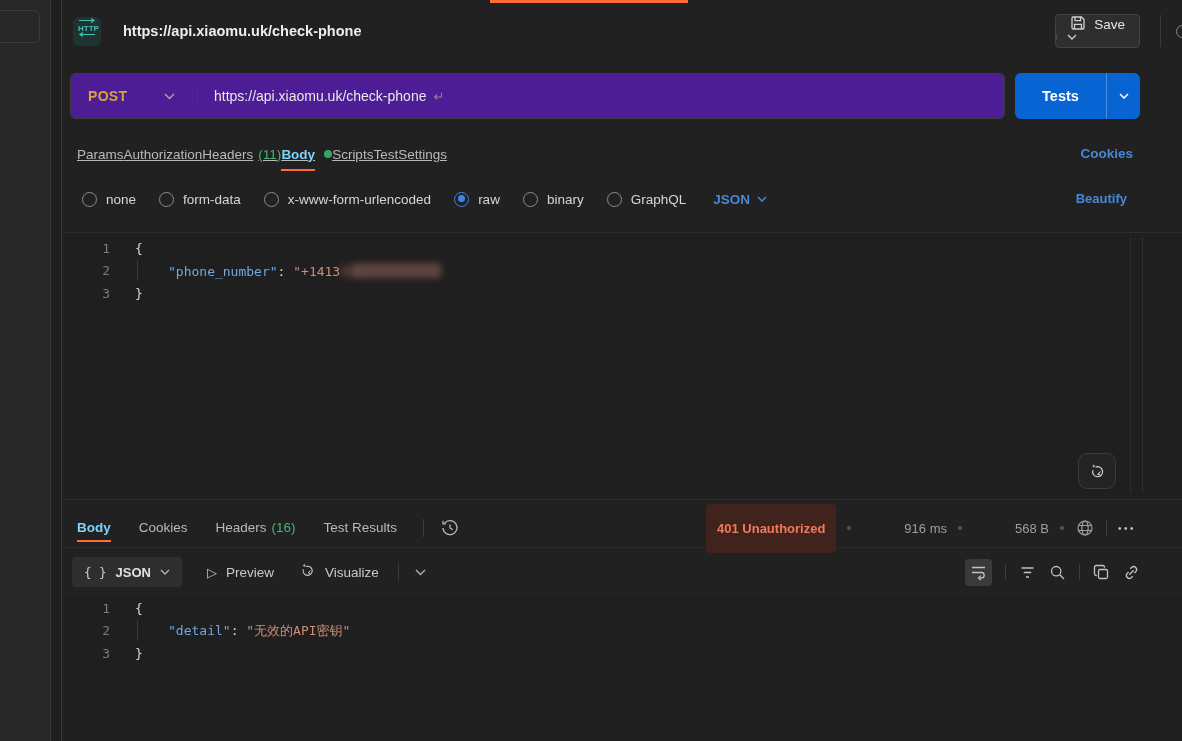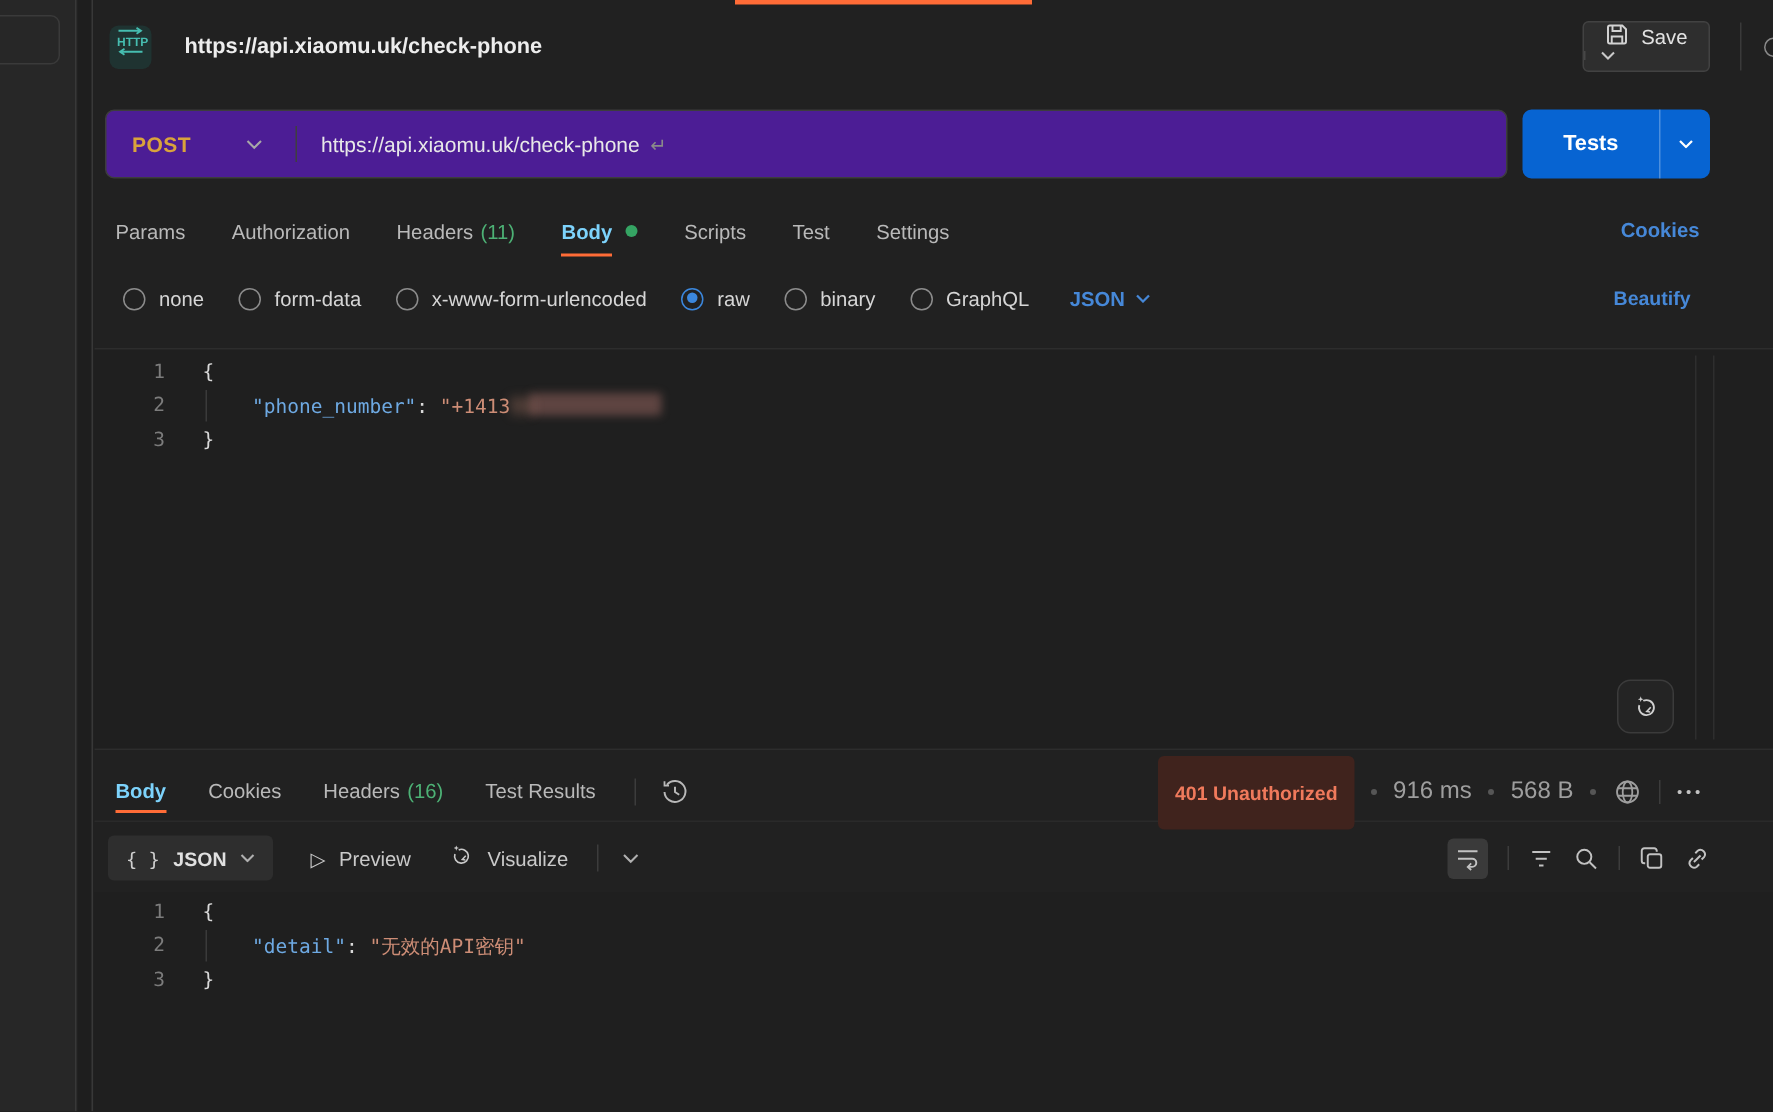--- a/index.html
+++ b/index.html
@@ -32,21 +32,21 @@
   .method { padding-left:17px; width:93px; font-size:14px; font-weight:700; letter-spacing:.3px; color:#d9a33c; }
   .method-chevron { color:#a8a8a8; display:flex; }
   .url-vdiv { width:1px; height:24px; background:#3f3f3f; margin-left:22px; }
   .url-text { margin-left:16px; font-size:14px; color:#e8e8e8; }
   .enter-hint { margin-left:7px; color:#8a8a8a; font-size:13px; }
   .send-btn { position:absolute; left:1015px; top:73px; width:125px; height:46px; background:#0764d2; border-radius:6px; display:flex; color:#fff; }
   .send-main { flex:1; display:flex; align-items:center; justify-content:center; font-size:14.5px; font-weight:700; }
   .send-split { width:34px; border-left:1px solid rgba(255,255,255,.28); display:flex; align-items:center; justify-content:center; }
 
   
-  .req-tabs { position:absolute; left:77px; top:135px; height:38px; display:flex; align-items:center; gap:31px; font-size:13.5px; color:#b9b9b9; }
+  .req-tabs { position:absolute; left:77px; top:135px; height:38px; display:flex; align-items:center; font-size:13.5px; color:#b9b9b9;text-decoration:underline; }
   .tab { display:flex; align-items:center; cursor:default; }
   .tab .count { color:#4db175; margin-left:5px; }
   .tab.active { color:#7dd3fc; font-weight:600; }
   .tab.active .tab-label { position:relative; }
   .tab.active .tab-label::after { content:""; position:absolute; left:0; right:0; bottom:-9px; height:2px; background:#ff6c37; }
   .tab-dot { width:8px; height:8px; border-radius:50%; background:#35a463; margin-left:9px; }
   .cookies-link { position:absolute; right:49px; top:135px; line-height:38px; font-size:13.5px; font-weight:600; color:#4688d8; }
 
   
   .body-type-row { position:absolute; left:82px; top:184px; height:30px; display:flex; align-items:center; gap:23px; font-size:13.5px; color:#d6d6d6; }
@@ -80,21 +80,21 @@
 
   
   .res-header { position:absolute; left:63px; right:0; top:508px; height:40px; display:flex; align-items:center; border-bottom:1px solid #2a2a2a; }
   .res-tabs { display:flex; align-items:center; gap:28px; margin-left:14px; font-size:13.5px; color:#b9b9b9; }
   .res-tabs .tab.active .tab-label::after { bottom:-7px; }
   .res-vdiv { width:1px; height:18px; background:#3c3c3c; margin-left:26px; }
   .history-btn { margin-left:16px; color:#b9b9b9; display:flex; }
   .status-group { position:absolute; right:46px; top:0; height:40px; display:flex; align-items:center; gap:11px; }
   .status-badge { background:#40231d; color:#f07a5c; font-size:13px; font-weight:600; padding:17px 11px; border-radius:4px; }
   .sep-dot { width:4px; height:4px; border-radius:50%; background:#565656; }
-  .meta { color:#9e9e9e; font-size:16px; }
+  .meta { color:#9e9e9e; font-size:13px;margin-left:42px; }
   .globe { color:#9e9e9e; display:flex; }
   .more-dots { color:#c2c2c2; font-size:10px; letter-spacing:2.5px; }
 
   
   .res-toolbar { position:absolute; left:63px; right:0; top:553px; height:38px; display:flex; align-items:center; }
   .json-pill { margin-left:9px; height:30px; background:#2e2e2e; border-radius:4px; display:flex; align-items:center; gap:9px; padding:0 12px;
                color:#e0e0e0; font-size:13px; font-weight:600; }
   .pill-braces { font-family:"DejaVu Sans Mono", monospace; font-size:12.5px; color:#cfcfcf; font-weight:400; }
   .pill-chevron { color:#b0b0b0; display:flex; }
   .toolbar-item { display:flex; align-items:center; gap:9px; color:#c9c9c9; font-size:13.5px; margin-left:25px; }

